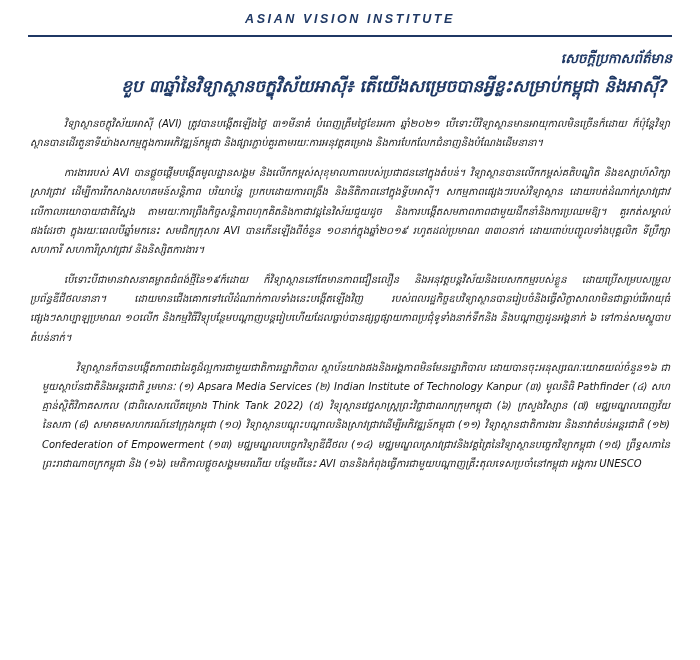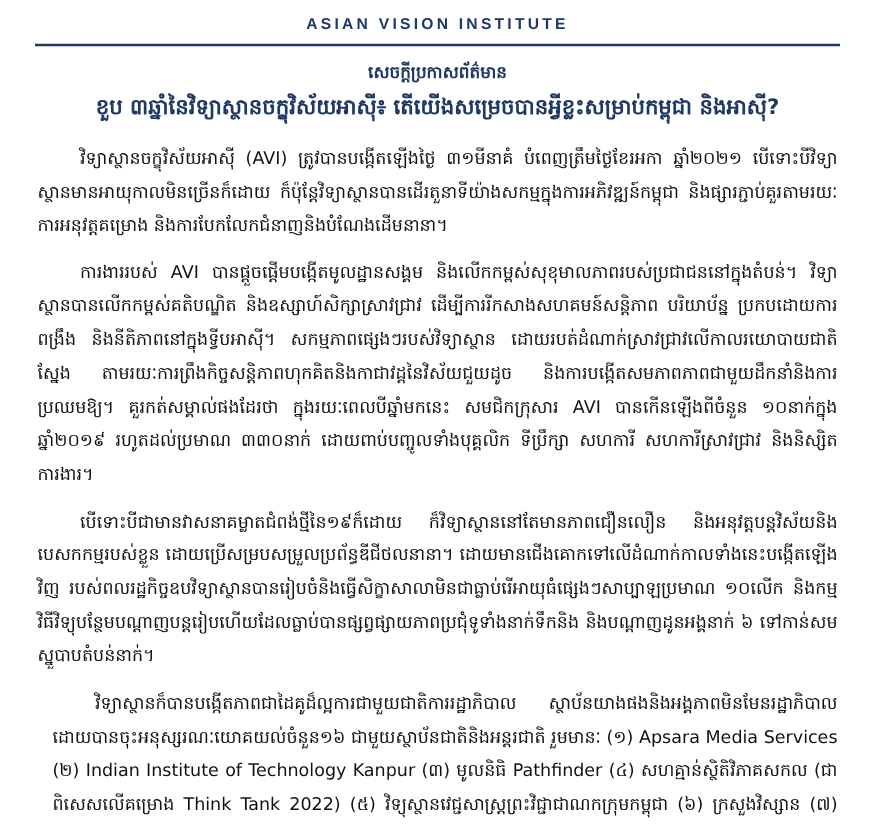--- a/index.html
+++ b/index.html
@@ -13,40 +13,41 @@
     font-family: "DejaVu Sans", "Liberation Sans", sans-serif;
     color: #111111;
     overflow: hidden;
   }
   .page {
     position: relative;
     width: 700px;
     height: 660px;
     box-sizing: border-box;
     padding: 0 28px;
+    font-style: italic;
   }
   .brand-bar {
     padding-top: 12px;
     text-align: center;
   }
   .brand-name {
     color: #1f3864;
     font-size: 12.5px;
     font-weight: bold;
     letter-spacing: 2.6px;
     font-family: "Liberation Sans", sans-serif;
   }
   .brand-rule {
     margin: 9px auto 0 auto;
     width: 644px;
     height: 2px;
     background: #1f3864;
   }
   .headline-block {
-    text-align: center;
+    text-align: right;
     margin-top: 11px;
   }
   .kicker {
     color: #1f3864;
     font-size: 13.5px;
     font-weight: bold;
     line-height: 1.5;
   }
   .headline {
     color: #1f3864;
@@ -55,21 +56,21 @@
     line-height: 1.62;
     margin-top: 5px;
     padding: 0 4px;
   }
   .body-block {
     margin-top: 13px;
     padding: 0 2px;
   }
   p.para {
     margin: 0 0 11px 0;
-    font-size: 14px;
+    font-size: 10px;
     line-height: 1.92;
     text-align: justify;
     text-justify: inter-word;
     text-indent: 34px;
     color: #111111;
   }
   p.para:last-child {
     margin-bottom: 0;
     margin-left: 12px;
   }

